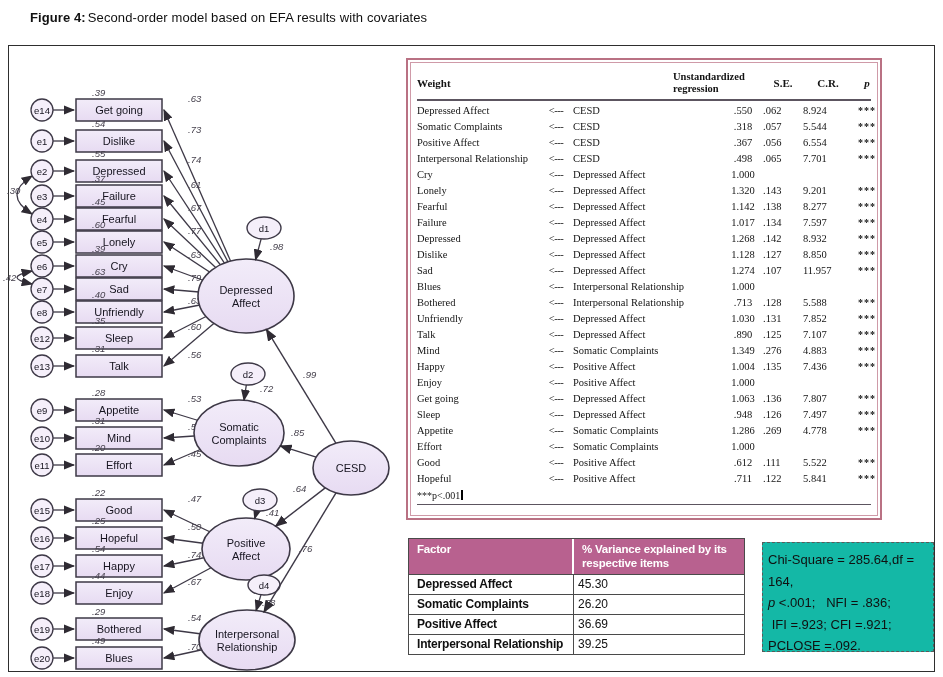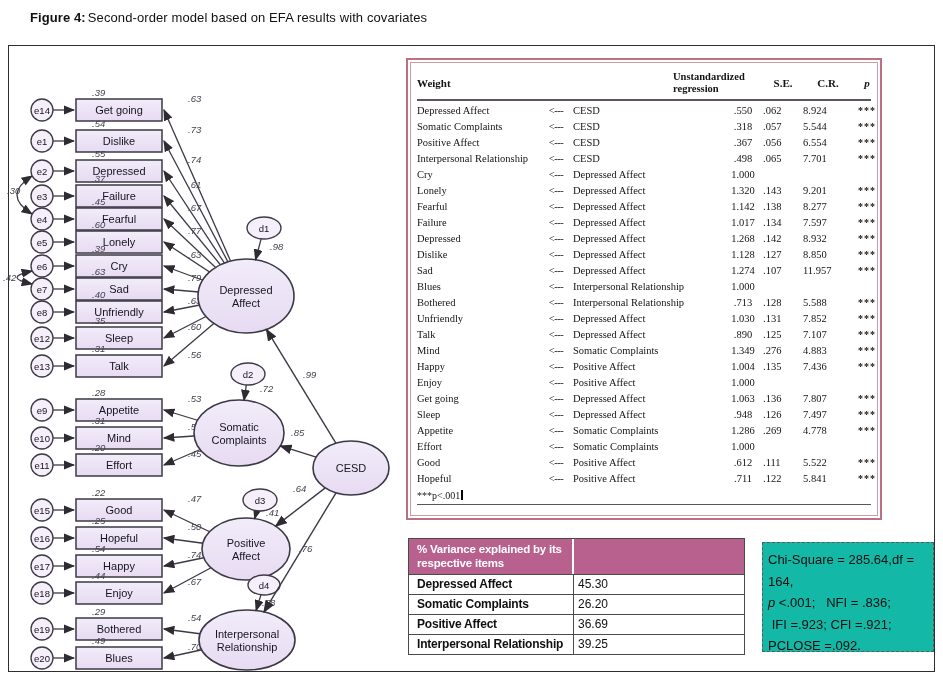--- a/index.html
+++ b/index.html
@@ -510,20 +510,21 @@
             <div class="rcell c-cr">5.841</div>
             <div class="rcell c-p">***</div>
           </div>
         </div>
       <div class="rfoot"><span>***p&lt;.001</span><span class="caret"></span></div>
     </div>
   </div>
 
   <div class="factortable">
     <div class="fthead">
+      <div>Factor</div>
       <div>% Variance explained by its respective items</div>
     </div>
     <div id="factor-body">
         <div class="ftrow">
           <div>Depressed Affect</div>
           <div>45.30</div>
         </div>
         <div class="ftrow">
           <div>Somatic Complaints</div>
           <div>26.20</div>

